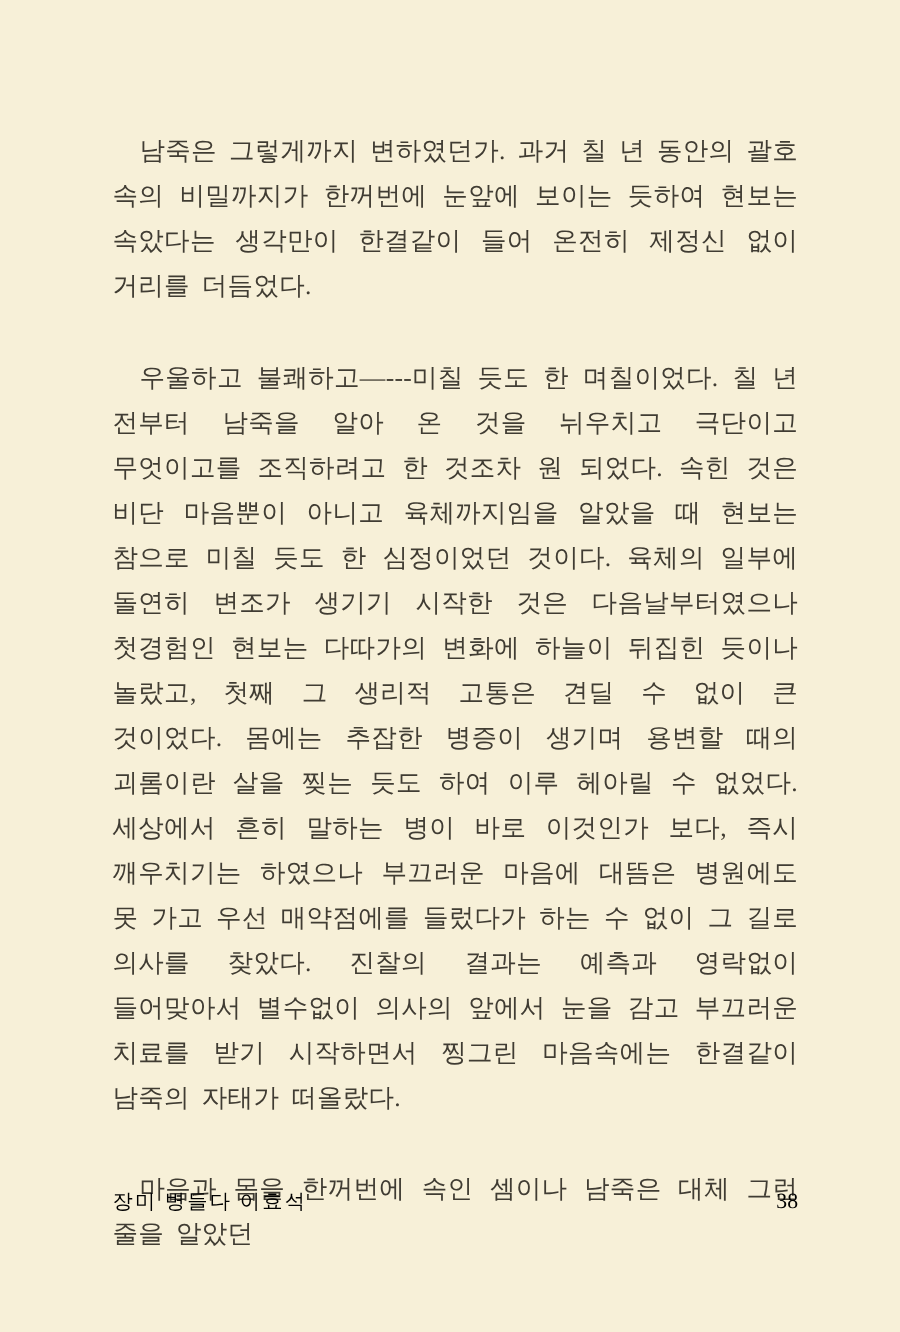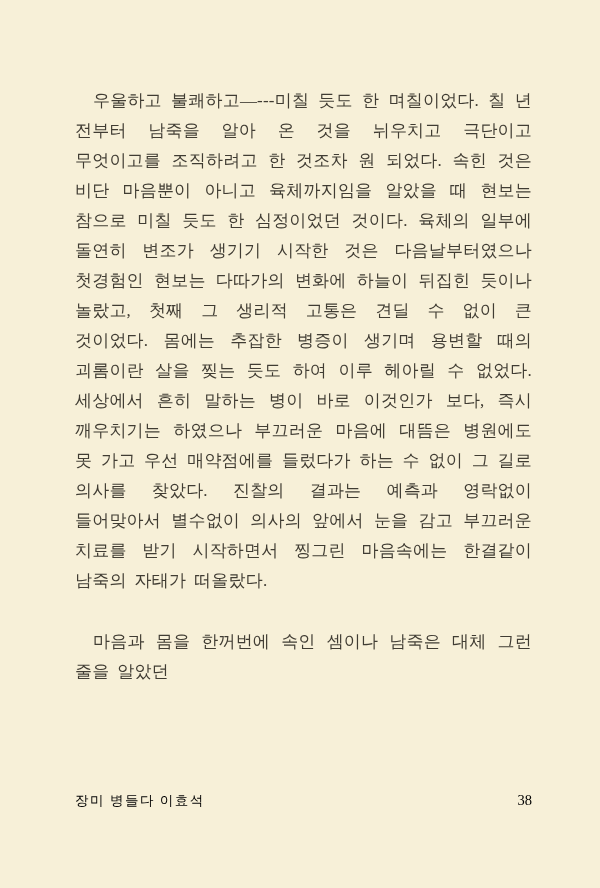--- a/index.html
+++ b/index.html
@@ -59,20 +59,21 @@
     font-size: 14.5px;
     letter-spacing: 0;
   }
 </style>
 </head>
 <body>
 
 <div class="page">
 
   <div class="text-block">
+    <p class="para indent">남죽은 그렇게까지 변하였던가. 과거 칠 년 동안의 괄호 속의 비밀까지가 한꺼번에 눈앞에 보이는 듯하여 현보는 속았다는 생각만이 한결같이 들어 온전히 제정신 없이 거리를 더듬었다.</p>
     <p class="para indent">우울하고 불쾌하고—---미칠 듯도 한 며칠이었다. 칠 년 전부터 남죽을 알아 온 것을 뉘우치고 극단이고 무엇이고를 조직하려고 한 것조차 원 되었다. 속힌 것은 비단 마음뿐이 아니고 육체까지임을 알았을 때 현보는 참으로 미칠 듯도 한 심정이었던 것이다. 육체의 일부에 돌연히 변조가 생기기 시작한 것은 다음날부터였으나 첫경험인 현보는 다따가의 변화에 하늘이 뒤집힌 듯이나 놀랐고, 첫째 그 생리적 고통은 견딜 수 없이 큰 것이었다. 몸에는 추잡한 병증이 생기며 용변할 때의 괴롬이란 살을 찢는 듯도 하여 이루 헤아릴 수 없었다. 세상에서 흔히 말하는 병이 바로 이것인가 보다, 즉시 깨우치기는 하였으나 부끄러운 마음에 대뜸은 병원에도 못 가고 우선 매약점에를 들렀다가 하는 수 없이 그 길로 의사를 찾았다. 진찰의 결과는 예측과 영락없이 들어맞아서 별수없이 의사의 앞에서 눈을 감고 부끄러운 치료를 받기 시작하면서 찡그린 마음속에는 한결같이 남죽의 자태가 떠올랐다.</p>
     <p class="para indent">마음과 몸을 한꺼번에 속인 셈이나 남죽은 대체 그런 줄을 알았던</p>
   </div>
 
   <div class="footer">
     <span class="running-title">장미 병들다 이효석</span>
     <span class="page-num">38</span>
   </div>
 
 </div>

